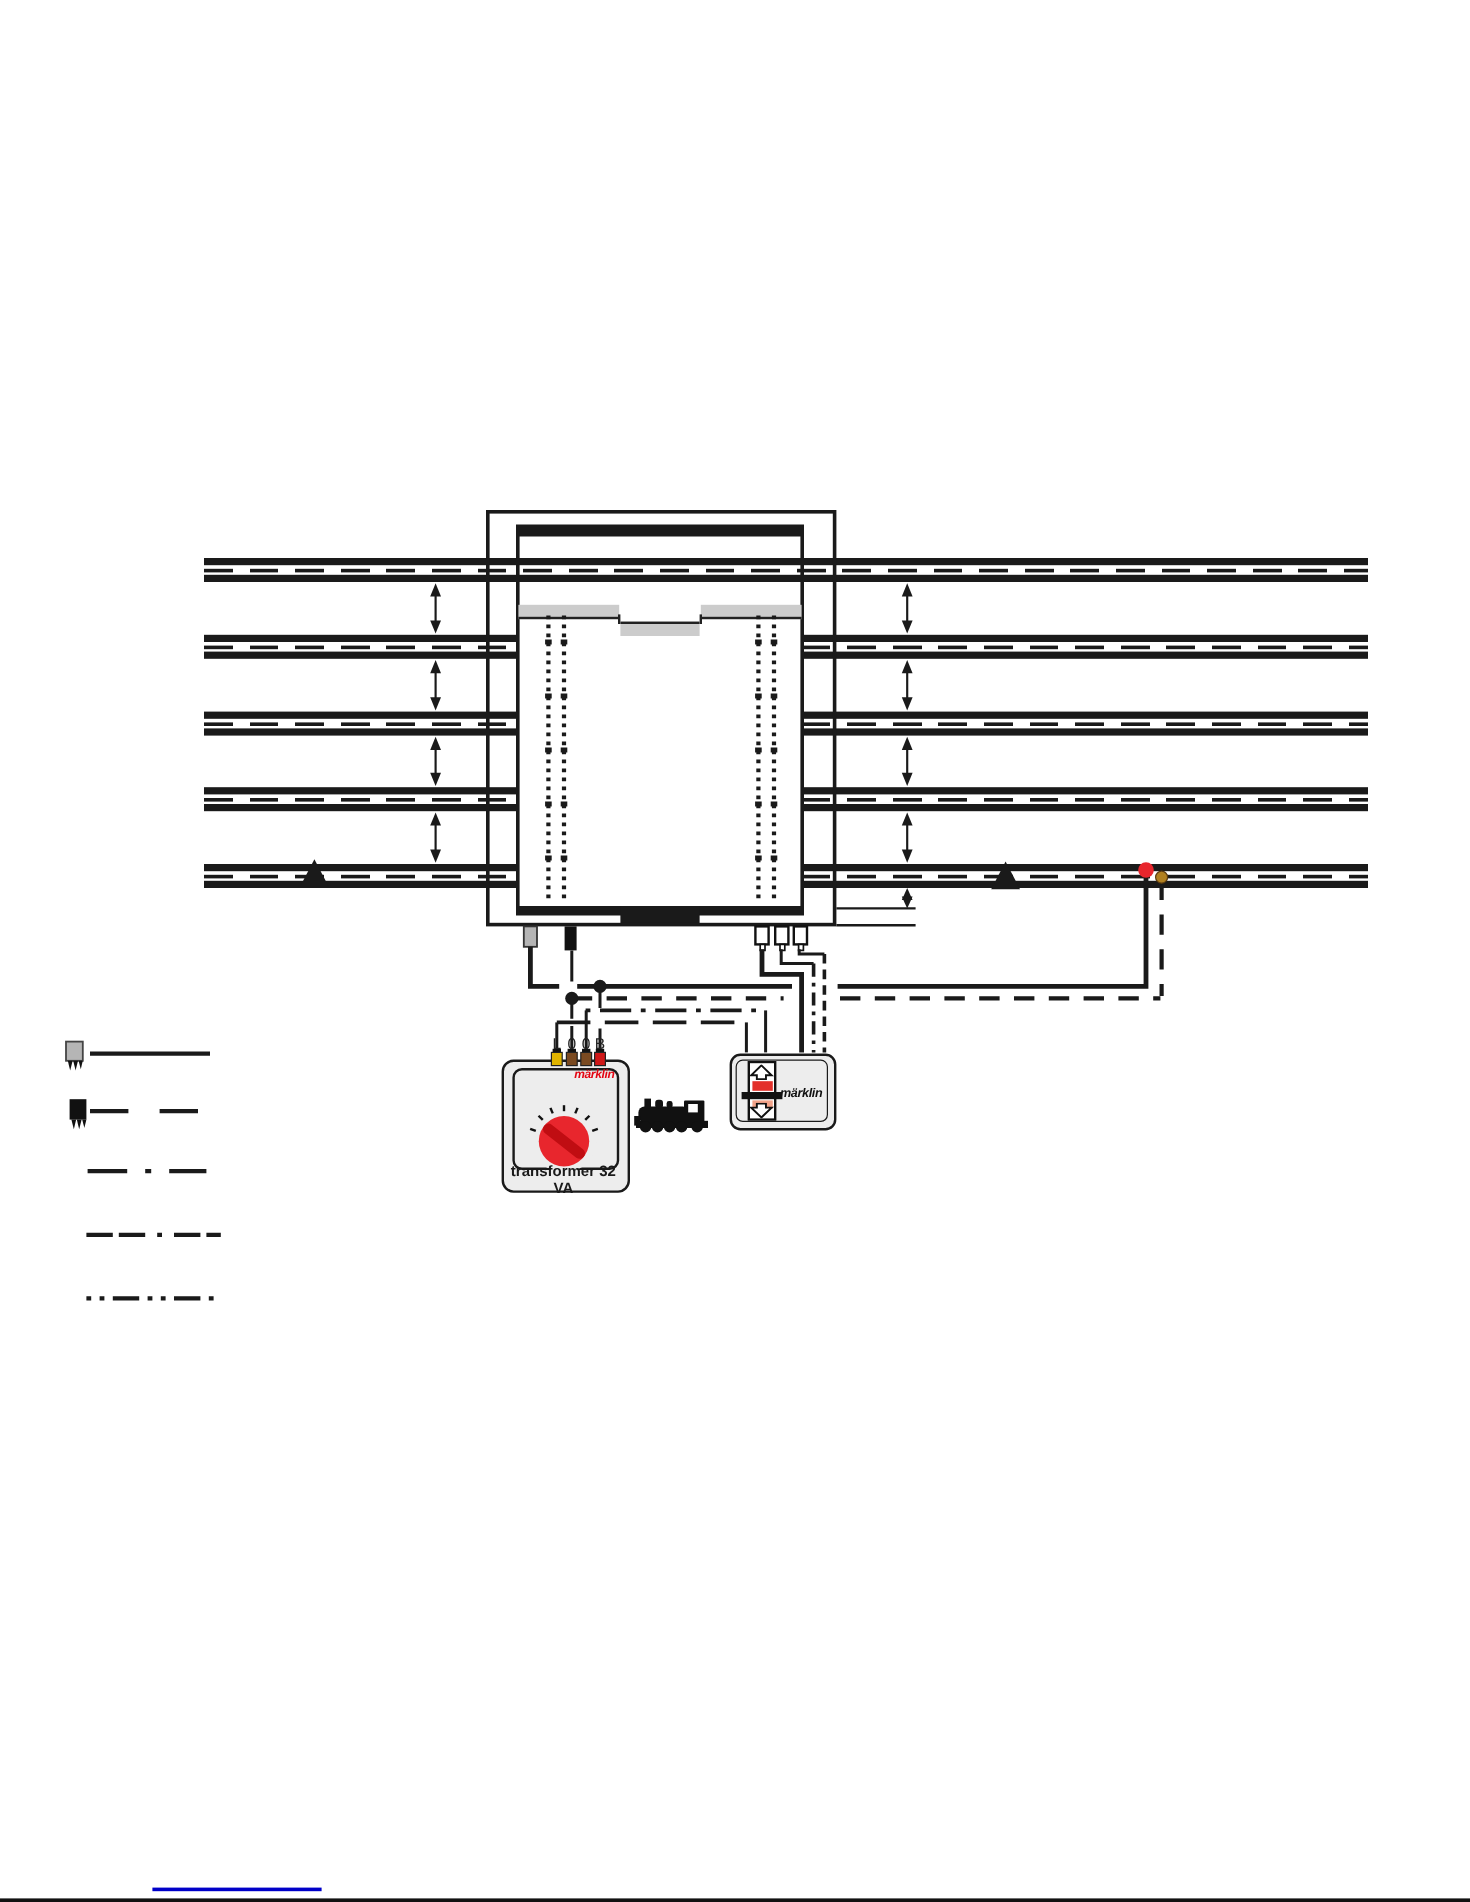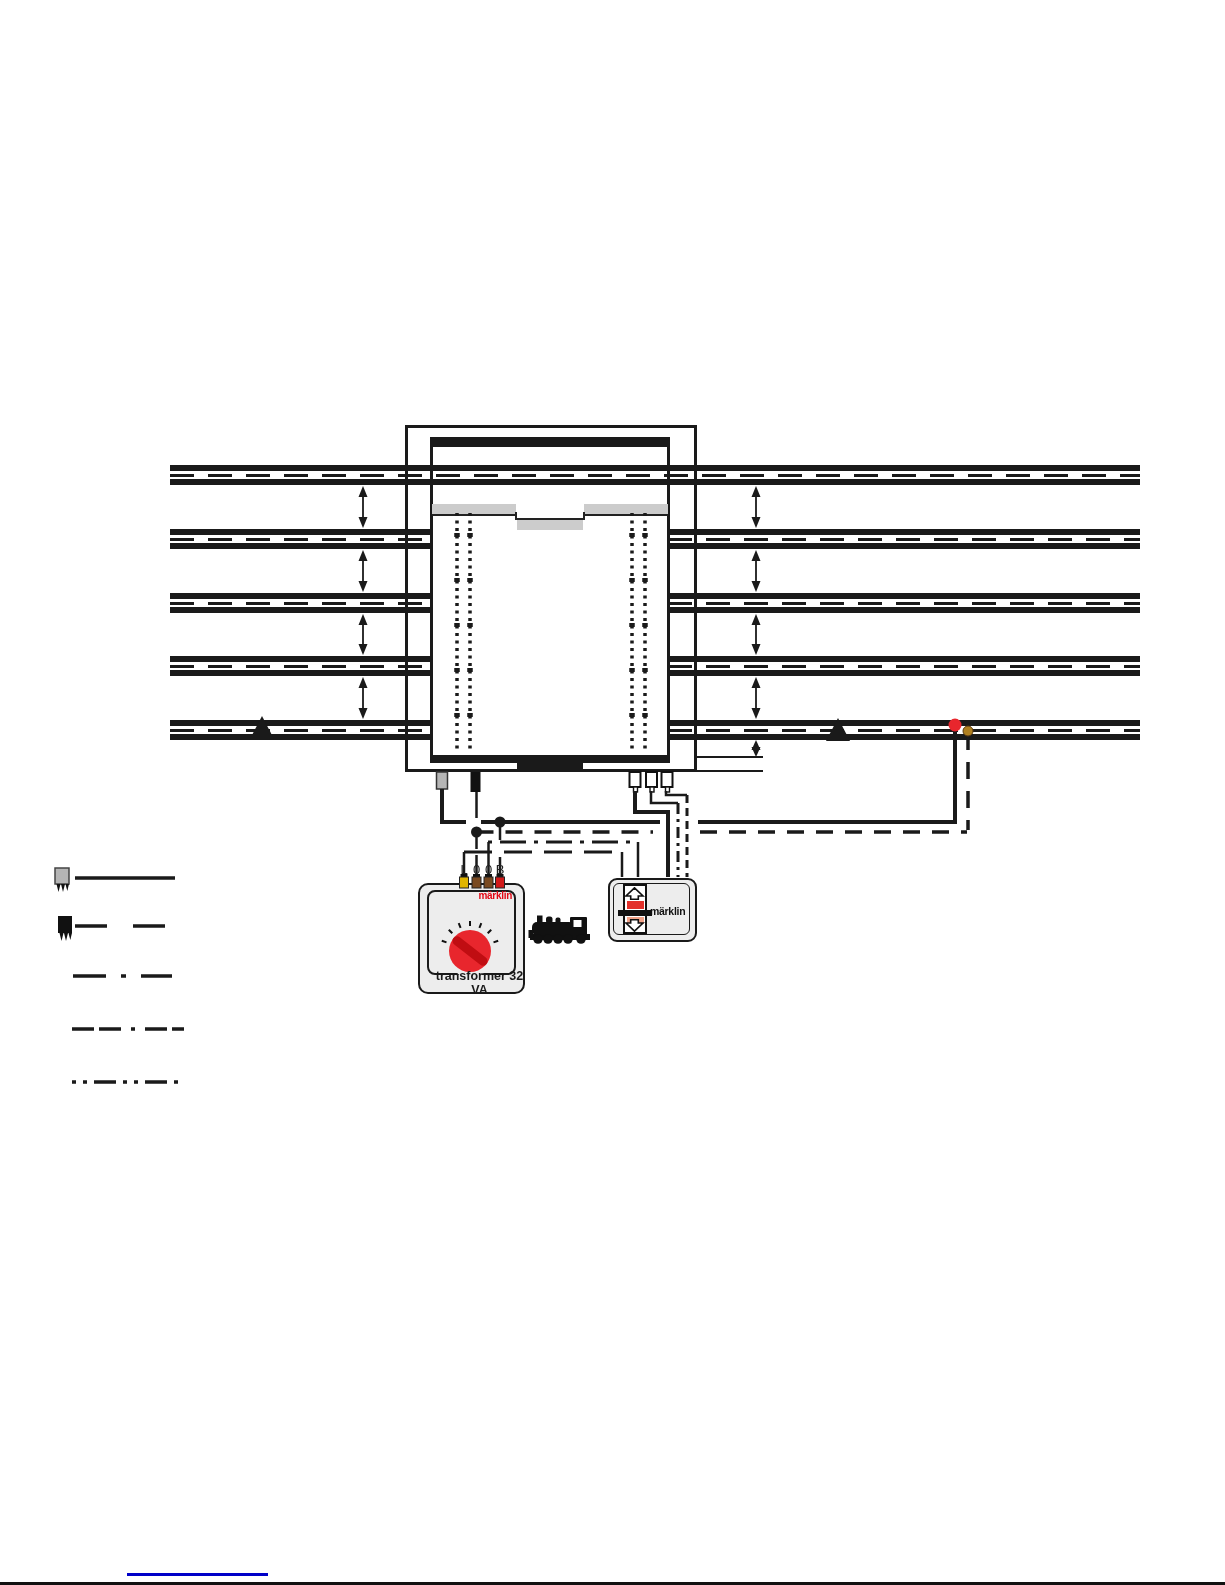--- a/index.html
+++ b/index.html
@@ -12,21 +12,21 @@
          background:repeating-linear-gradient(90deg,#1a1a1a 0 24px,transparent 24px 38px) center/100% 3px no-repeat;
          z-index:3;}
   .innerbox{position:absolute;left:430px;top:437px;width:240px;height:326px;box-sizing:border-box;
             background:#fff;border-left:3px solid #1a1a1a;border-right:3px solid #1a1a1a;
             border-top:10px solid #1a1a1a;border-bottom:8px solid #1a1a1a;z-index:1;}
   .frame{position:absolute;left:405px;top:425px;width:292px;height:347px;box-sizing:border-box;
          border:3px solid #1a1a1a;z-index:4;}
   .grayband{position:absolute;background:#ccc;z-index:2;}
   .device{position:absolute;background:#ededed;border:2.5px solid #1a1a1a;z-index:5;}
   .label-dark{color:#1a1a1a;font-weight:bold;}
-  .marklin{font-weight:bold;letter-spacing:-0.3px;}
+  .marklin{font-style:italic;font-weight:bold;letter-spacing:-0.3px;}
   svg{display:block;}
   #overlay{position:absolute;left:0;top:0;z-index:6;}
   .txt{position:absolute;z-index:8;}
 </style>
 </head>
 <body>
 
 <div id="page">
 
   <div class="innerbox"></div>
@@ -48,21 +48,21 @@
   <div class="track" style="left:668px;top:656px;width:472px;"></div>
   <div class="track" style="left:170px;top:720px;width:260px;"></div>
   <div class="track" style="left:668px;top:720px;width:472px;"></div>
 
   <div class="frame"></div>
 
   <div class="device" style="left:418px;top:883px;width:103px;height:107px;border-radius:10px;">
     <div class="abs" style="left:7px;top:5px;width:85px;height:81px;border:2px solid #1a1a1a;border-radius:8px;"></div>
   </div>
   <div class="txt marklin" style="left:452px;top:890px;width:60px;text-align:right;font-size:10px;color:#e30613;">märklin</div>
-  <div class="txt label-dark" style="left:428px;top:969px;width:103px;text-align:center;font-size:12.5px;">transformer 32 VA</div>
+  <div class="txt label-dark" style="left:418px;top:969px;width:103px;text-align:center;font-size:12.5px;">transformer 32 VA</div>
 
   <div class="txt" style="left:458px;top:862px;width:12px;text-align:center;font-size:13px;color:#222;">L</div>
   <div class="txt" style="left:470.5px;top:862px;width:12px;text-align:center;font-size:13px;color:#222;">0</div>
   <div class="txt" style="left:482.5px;top:862px;width:12px;text-align:center;font-size:13px;color:#222;">0</div>
   <div class="txt" style="left:494px;top:862px;width:12px;text-align:center;font-size:13px;color:#222;">B</div>
 
   <div class="device" style="left:608px;top:878px;width:85px;height:60px;border-radius:9px;">
     <div class="abs" style="left:2.5px;top:2.5px;width:75px;height:50px;border:1.8px solid #1a1a1a;border-radius:6px;"></div>
     <div class="abs" style="left:13px;top:3.5px;width:24px;height:50px;background:#fff;border:2px solid #111;box-sizing:border-box;">
       <div class="abs" style="left:-1px;top:1px;">

